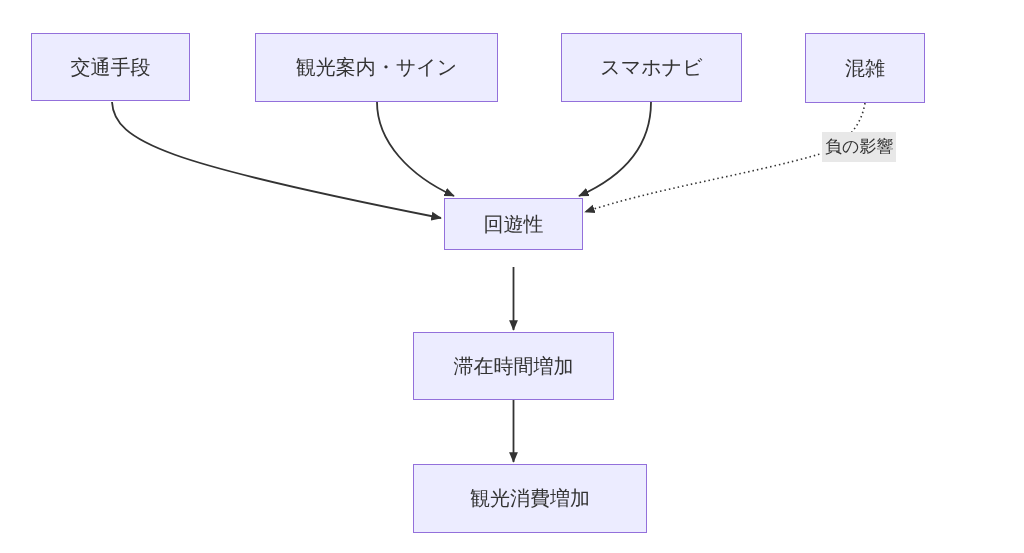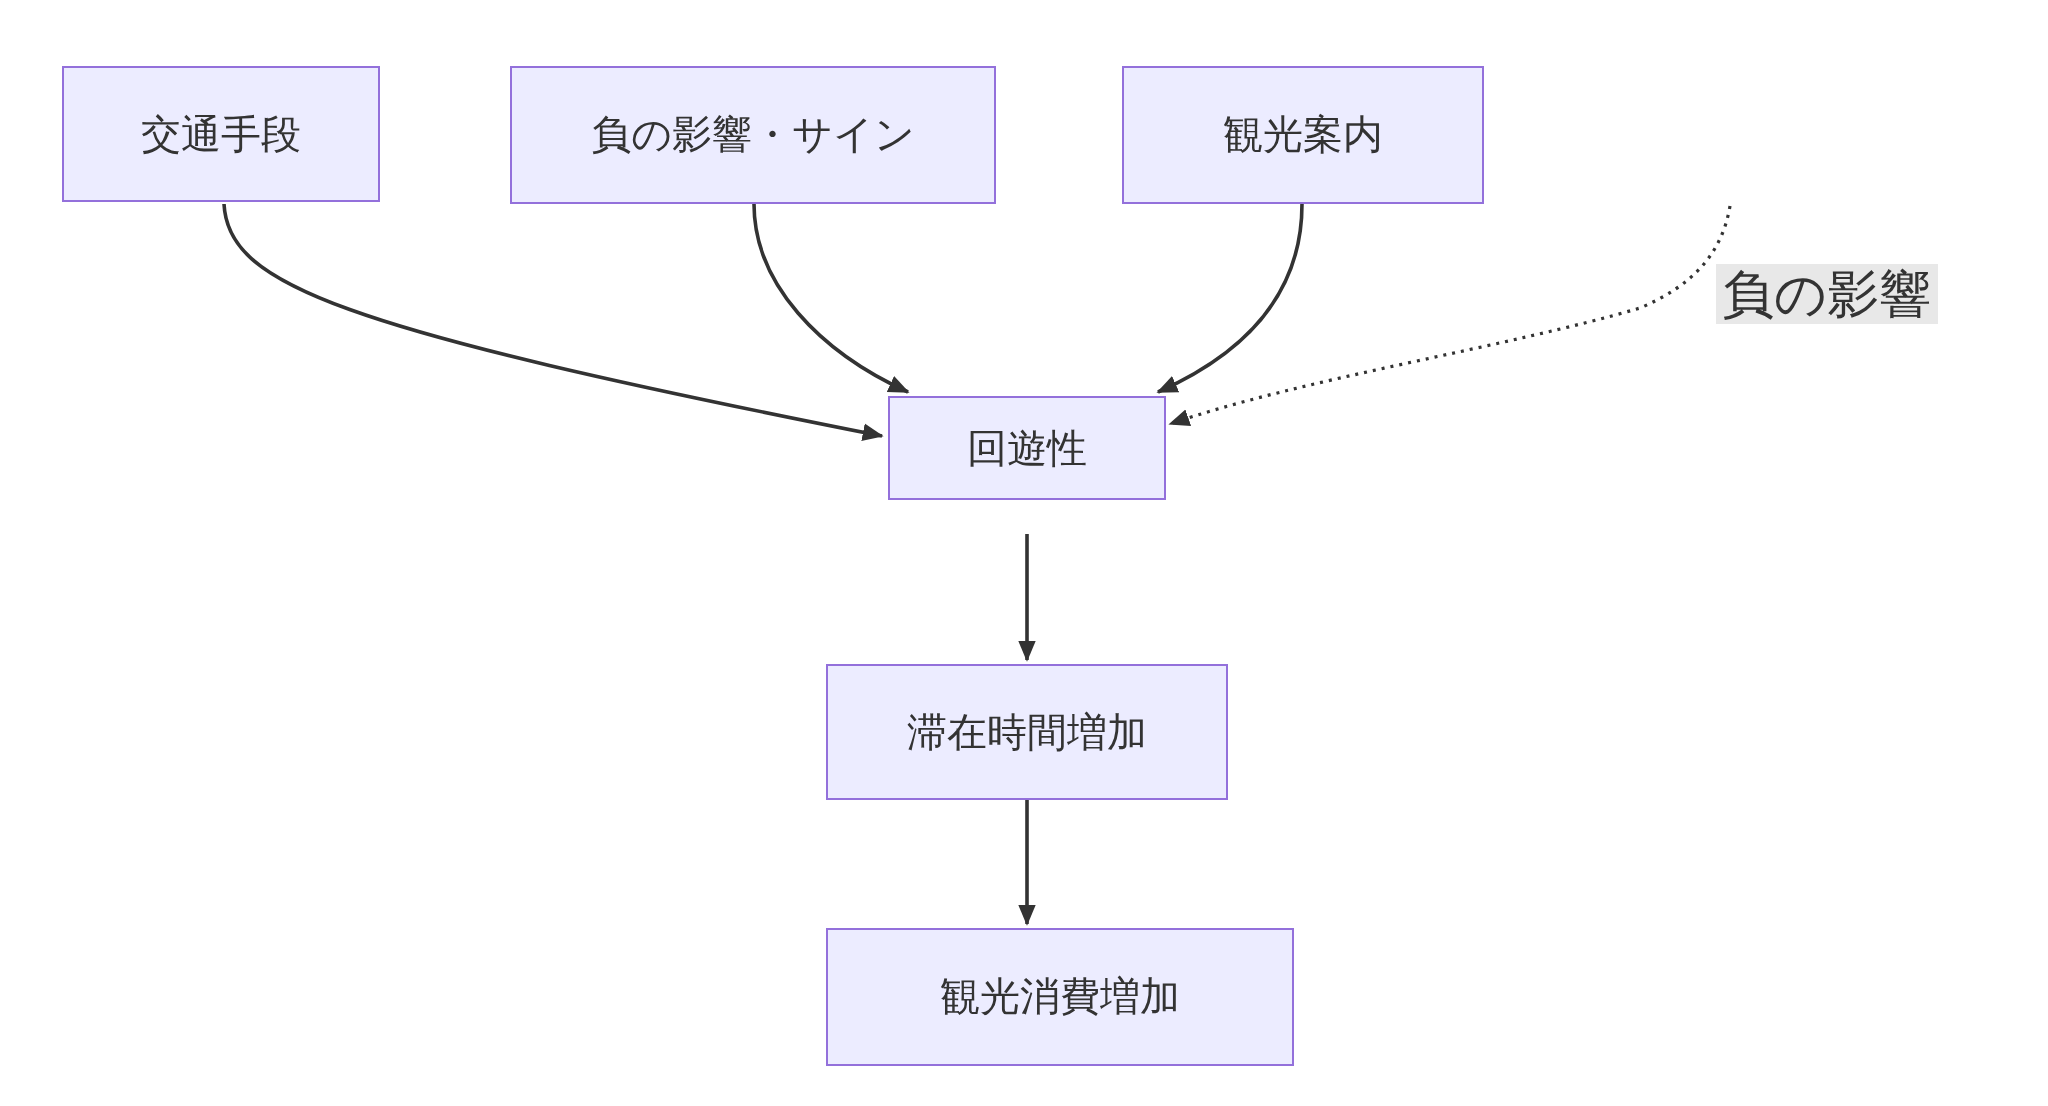--- a/index.html
+++ b/index.html
@@ -42,25 +42,24 @@
     font-size: 20px;
     display: flex;
     align-items: center;
     justify-content: center;
     white-space: nowrap;
   }
   .edge-label {
     position: absolute;
     background: #e8e8e8;
     color: #333333;
-    font-size: 26px;
+    font-size: 17px;
     line-height: 26px;
     padding: 2px 3px;
     white-space: nowrap;
-    margin-left: 36px;
   }
 </style>
 </head>
 <body>
 
 <div class="canvas">
 
   <svg class="edge-layer" viewBox="0 0 1024 553" xmlns="http://www.w3.org/2000/svg">
     <defs>
       <marker id="arrowhead" viewBox="0 0 10 10" refX="9.2" refY="5" markerWidth="10.5" markerHeight="10.5" orient="auto" markerUnits="userSpaceOnUse">
@@ -79,27 +78,30 @@
     <path class="edge-solid" marker-end="url(#arrowhead)" d="M513.5,267 L513.5,330"></path>
 
     <path class="edge-solid" marker-end="url(#arrowhead)" d="M513.5,400 L513.5,462"></path>
   </svg>
 
   <div class="node" style="left:31px;  top:33px;  width:159px; height:68px;">
     <span>交通手段</span>
   </div>
 
   <div class="node" style="left:255px; top:33px;  width:243px; height:69px;">
-    <span>負の影響・サイン</span>
+    <span>観光案内・サイン</span>
   </div>
 
   <div class="node" style="left:561px; top:33px;  width:181px; height:69px;">
-    <span>観光案内</span>
+    <span>スマホナビ</span>
   </div>
 
+  <div class="node" style="left:805px; top:33px;  width:120px; height:70px;">
+    <span>混雑</span>
+  </div>
 
   <div class="node" style="left:444px; top:198px; width:139px; height:52px;">
     <span>回遊性</span>
   </div>
 
   <div class="node" style="left:413px; top:332px; width:201px; height:68px;">
     <span>滞在時間増加</span>
   </div>
 
   <div class="node" style="left:413px; top:464px; width:234px; height:69px;">

